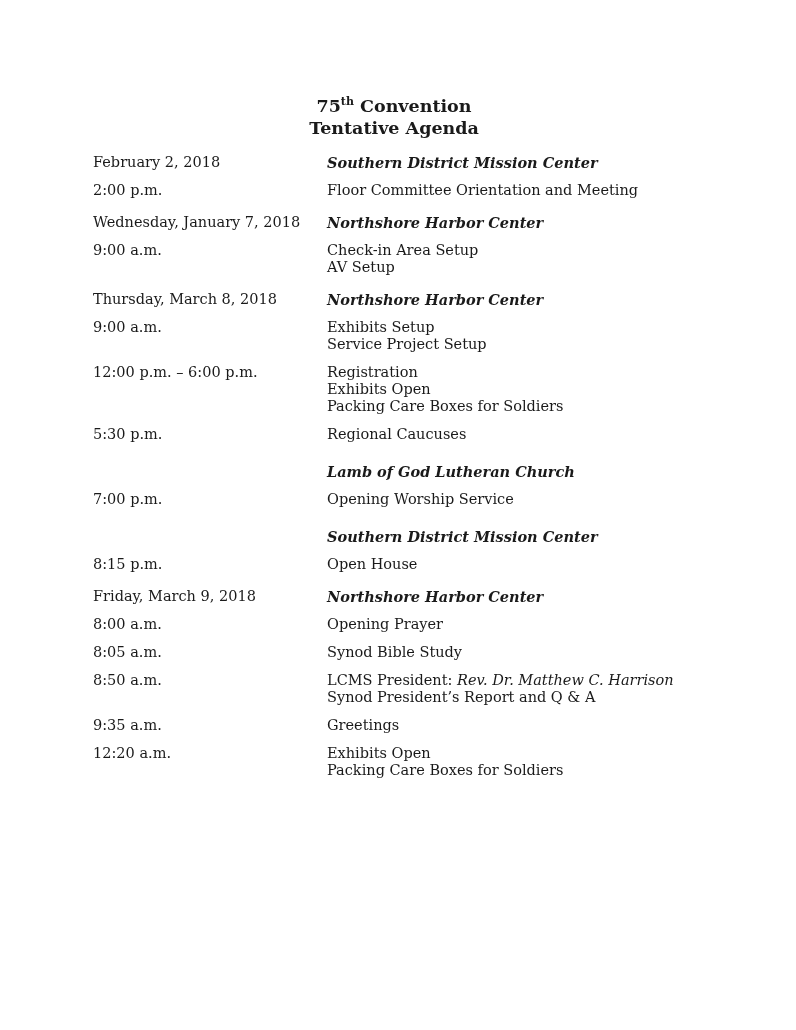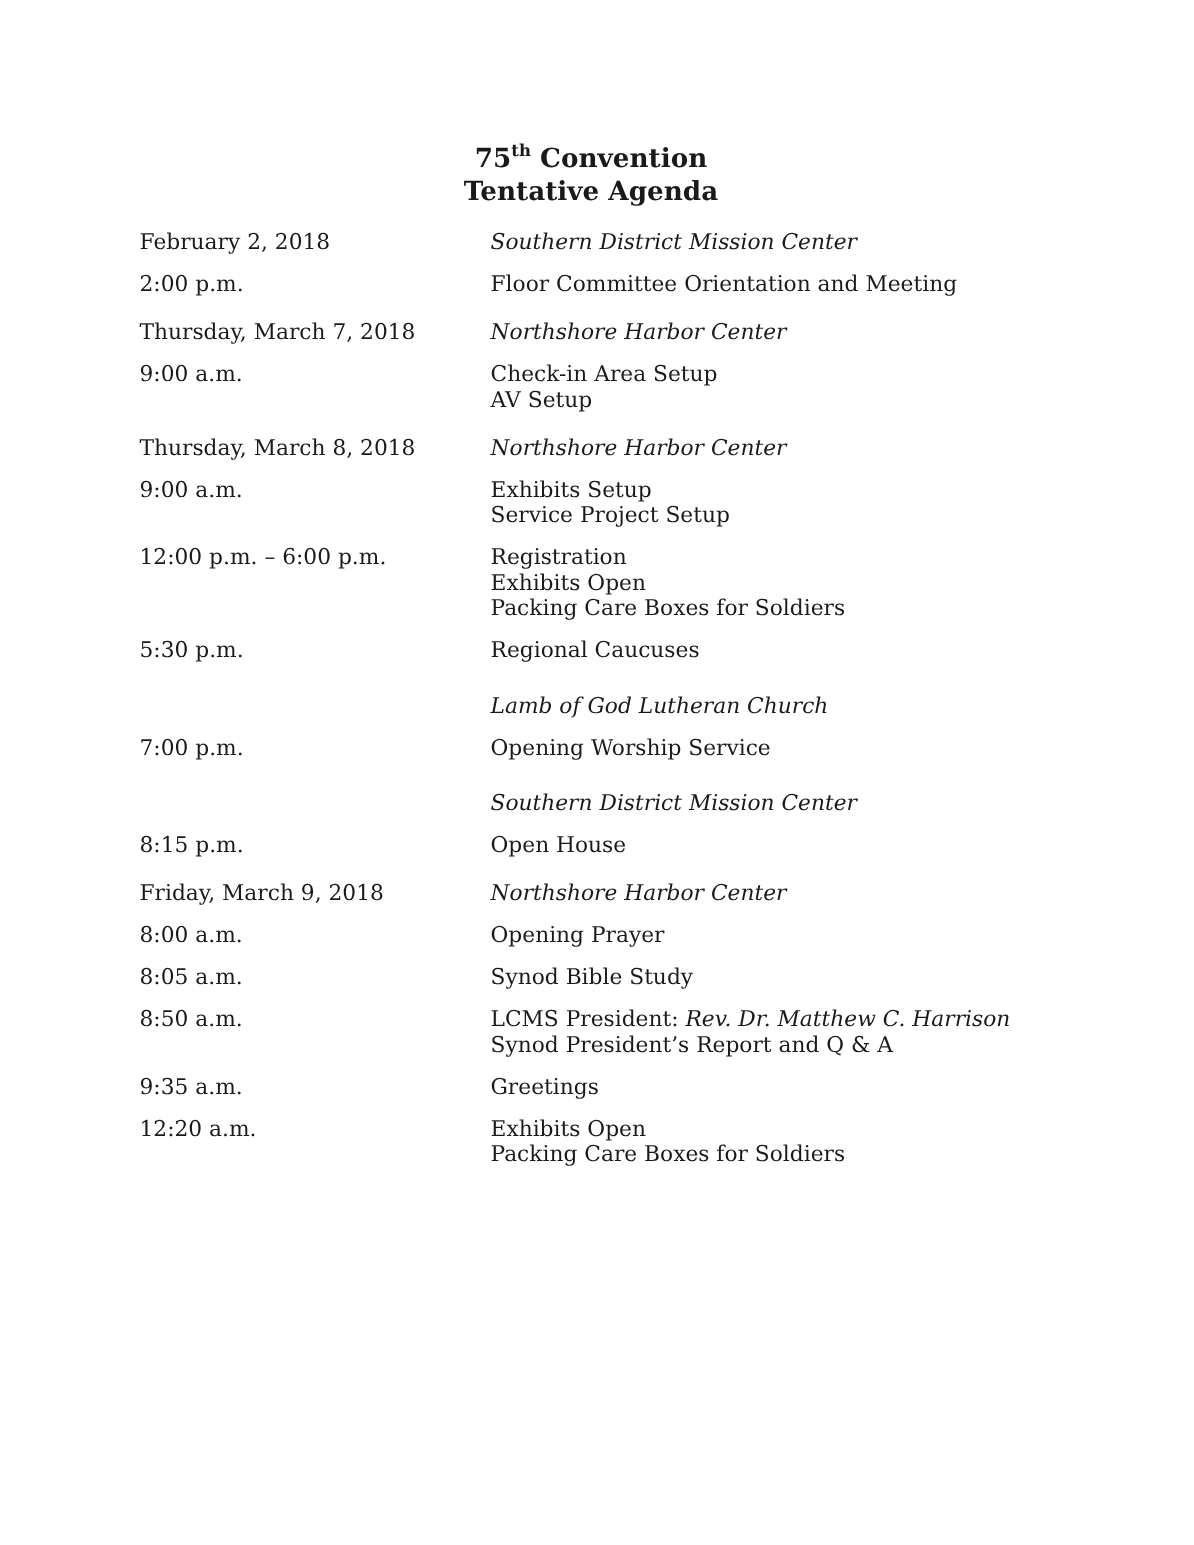--- a/index.html
+++ b/index.html
@@ -50,21 +50,21 @@
   .row.venue-gap   { margin-top: 20px; }
   .cell-left {
     width: 234px;
     flex: 0 0 234px;
   }
   .cell-right {
     flex: 1 1 auto;
   }
   .bold { font-weight: normal; }
   .venue {
-    font-weight: normal;
+    font-weight: bold;
     font-style: italic;
   }
   .italic { font-style: italic; }
   .event-line { white-space: nowrap; }
 </style>
 </head>
 <body>
 
 <div class="page">
   <div class="content">
@@ -79,21 +79,21 @@
           <div class="cell-left bold">February 2, 2018</div>
           <div class="cell-right venue">Southern District Mission Center</div>
         </div>
         <div class="row">
           <div class="cell-left">2:00 p.m.</div>
           <div class="cell-right">
             <div class="event-line">Floor Committee Orientation and Meeting</div>
           </div>
         </div>
         <div class="row section-gap">
-          <div class="cell-left bold">Thursday, March 7, 2018</div>
+          <div class="cell-left bold">Wednesday, January 7, 2018</div>
           <div class="cell-right venue">Northshore Harbor Center</div>
         </div>
         <div class="row">
           <div class="cell-left">9:00 a.m.</div>
           <div class="cell-right">
             <div class="event-line">Check-in Area Setup</div>
             <div class="event-line">AV Setup</div>
           </div>
         </div>
         <div class="row section-gap">

